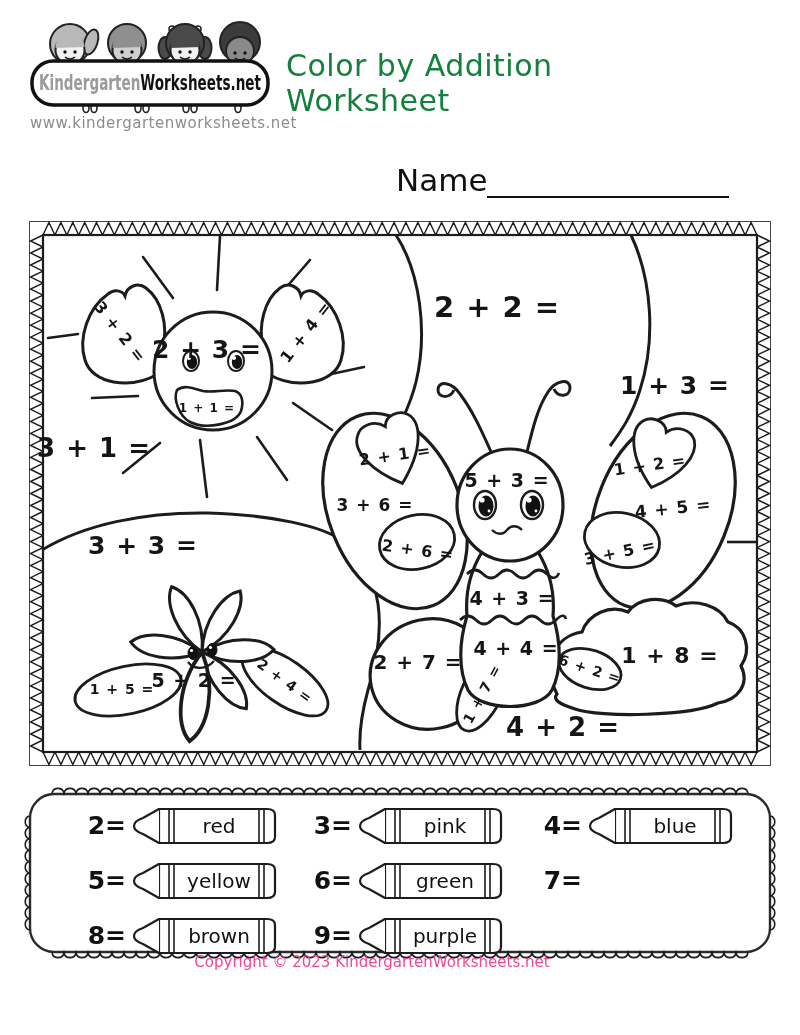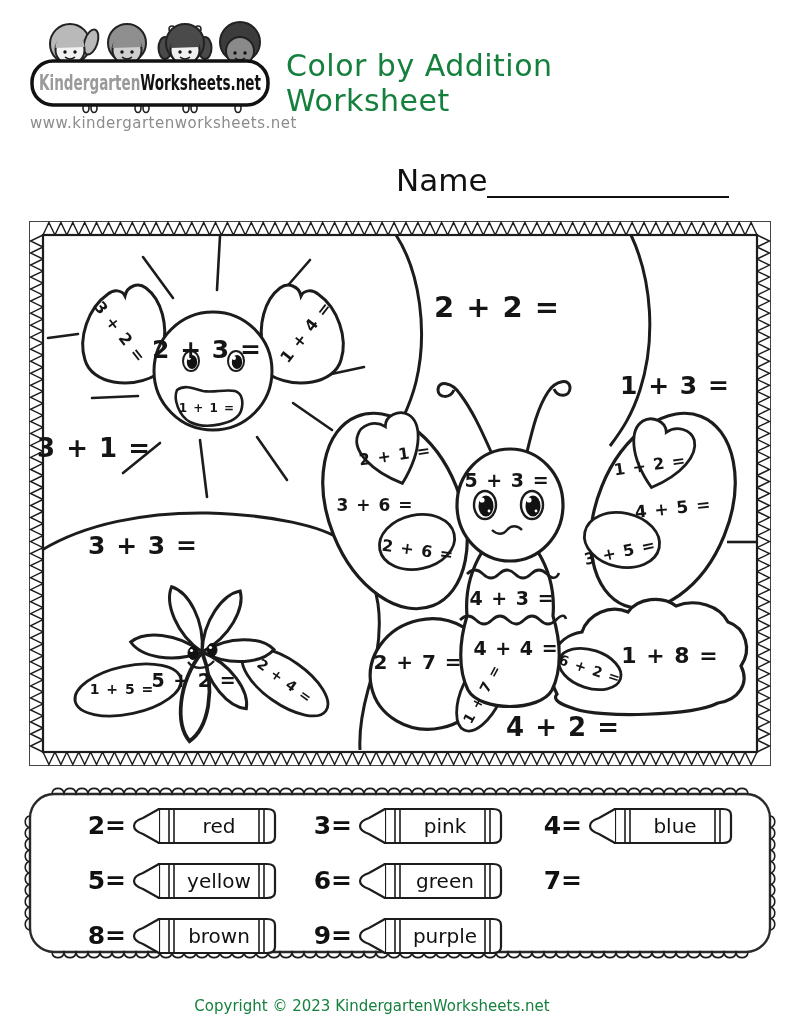--- a/index.html
+++ b/index.html
@@ -13,21 +13,21 @@
   #name-row .uline{display:inline-block;width:242px;border-bottom:2.5px solid #111;height:34px;vertical-align:bottom;}
   #scene-wrap{left:28px;top:220px;width:744px;height:547px;}
   #key-wrap{left:22px;top:786px;width:756px;height:174px;}
   #key-grid{position:absolute;left:58px;top:16px;display:grid;grid-template-columns:226px 230px auto;row-gap:8px;}
   .key-entry{display:flex;align-items:center;height:47px;}
   .knum{width:46px;text-align:right;font-size:25px;font-weight:bold;color:#111;margin-right:3px;}
   .crayon{position:relative;width:150px;height:48px;text-align:center;}
   .crayon svg{position:absolute;left:0;top:0;}
   .cword{position:absolute;left:46px;top:0;width:88px;height:48px;display:flex;align-items:center;justify-content:center;
          font-size:20px;color:#111;}
-  #footer{left:0;top:996px;width:744px;text-align:center;font-size:15px;color:#15803d;line-height:20px;}
+  #footer{left:0;top:952px;width:744px;text-align:center;font-size:15px;color:#ec4899;line-height:20px;}
   .eq{dominant-baseline:central;text-anchor:middle;font-weight:bold;fill:#151515;
       font-family:"DejaVu Sans",sans-serif;letter-spacing:1px;}
   .ln{fill:none;stroke:#1c1c1c;}
   .wfill{fill:#fff;stroke:#1c1c1c;}
 </style>
 </head>
 <body>
 
 <div id="page">
 

